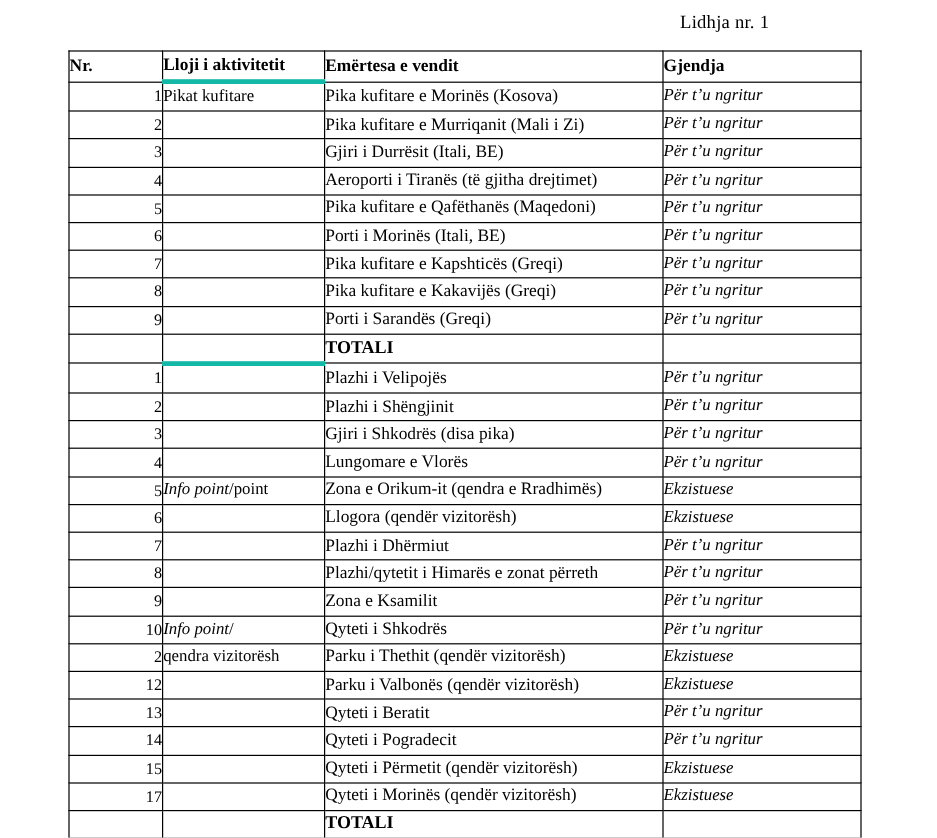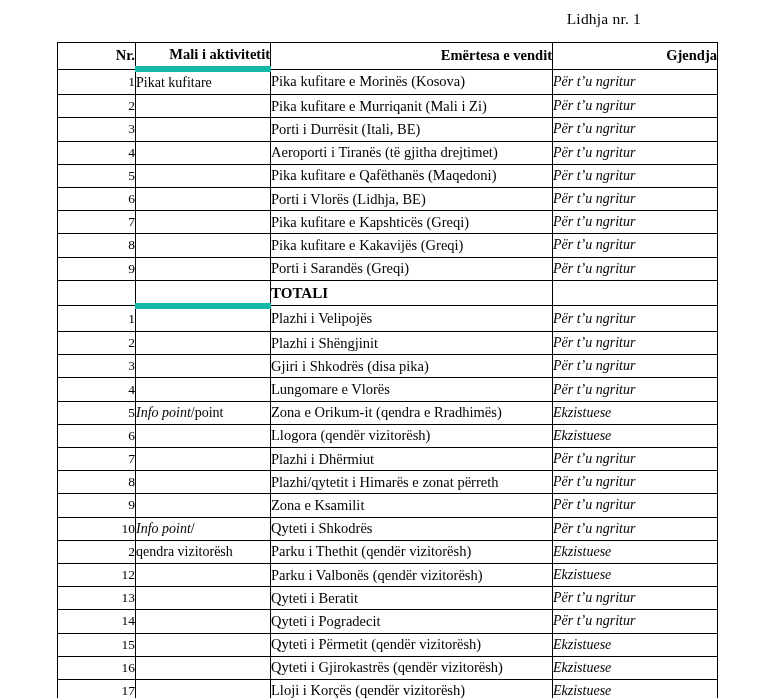--- a/index.html
+++ b/index.html
@@ -46,37 +46,37 @@
   table.main col.c-name { width: 282px; }
   table.main col.c-state { width: 165px; }
   table.main th, table.main td {
     border: 1px solid #000000;
     padding: 0;
     height: 22.2px;
     vertical-align: middle;
     font-weight: normal;
   }
   table.main thead th {
-    text-align: right;
+    text-align: left;
     font-weight: bold;
     font-size: 14.5px;
     height: 23px;
   }
   td.nr {
     text-align: right;
     padding-right: 8px;
     font-size: 13.5px;
   }
   td.type {
     padding-left: 6px;
     font-size: 14px;
     border-bottom: none;
     border-top: none;
   }
-  td.type.top-edge { border-top: 6px solid #14b8a6; }
+  td.type.top-edge { border-top: 4px solid #14b8a6; }
   td.type.bot-edge { border-bottom: 1px solid #000; }
   td.type .ital { font-style: italic; text-align: center; }
   td.name {
     padding-left: 8px;
     font-size: 14.5px;
     margin-top: 12px;
   }
   td.name.total {
     font-weight: bold;
     font-size: 15px;
@@ -98,60 +98,60 @@
     <table class="main">
       <colgroup>
         <col class="c-nr">
         <col class="c-type">
         <col class="c-name">
         <col class="c-state">
       </colgroup>
       <thead>
         <tr>
           <th>Nr.</th>
-          <th>Mali i aktivitetit</th>
+          <th>Lloji i aktivitetit</th>
           <th>Emërtesa e vendit</th>
           <th>Gjendja</th>
         </tr>
       </thead>
       <tbody>
           <tr>
             <td class="nr">1</td>
             <td class="type top-edge"><span>Pikat kufitare</span></td>
             <td class="name">Pika kufitare e Morinës (Kosova)</td>
             <td class="state">Për t’u ngritur</td>
           </tr>
           <tr>
             <td class="nr">2</td>
             <td class="type"></td>
             <td class="name">Pika kufitare e Murriqanit (Mali i Zi)</td>
             <td class="state">Për t’u ngritur</td>
           </tr>
           <tr>
             <td class="nr">3</td>
             <td class="type"></td>
-            <td class="name">Porti i Durrësit (Itali, BE)</td>
+            <td class="name">Gjiri i Durrësit (Itali, BE)</td>
             <td class="state">Për t’u ngritur</td>
           </tr>
           <tr>
             <td class="nr">4</td>
             <td class="type"></td>
             <td class="name">Aeroporti i Tiranës (të gjitha drejtimet)</td>
             <td class="state">Për t’u ngritur</td>
           </tr>
           <tr>
             <td class="nr">5</td>
             <td class="type"></td>
             <td class="name">Pika kufitare e Qafëthanës (Maqedoni)</td>
             <td class="state">Për t’u ngritur</td>
           </tr>
           <tr>
             <td class="nr">6</td>
             <td class="type"></td>
-            <td class="name">Porti i Vlorës (Lidhja, BE)</td>
+            <td class="name">Porti i Morinës (Itali, BE)</td>
             <td class="state">Për t’u ngritur</td>
           </tr>
           <tr>
             <td class="nr">7</td>
             <td class="type"></td>
             <td class="name">Pika kufitare e Kapshticës (Greqi)</td>
             <td class="state">Për t’u ngritur</td>
           </tr>
           <tr>
             <td class="nr">8</td>
@@ -255,29 +255,23 @@
             <td class="name">Qyteti i Pogradecit</td>
             <td class="state">Për t’u ngritur</td>
           </tr>
           <tr>
             <td class="nr">15</td>
             <td class="type"></td>
             <td class="name">Qyteti i Përmetit (qendër vizitorësh)</td>
             <td class="state">Ekzistuese</td>
           </tr>
           <tr>
-            <td class="nr">16</td>
-            <td class="type"></td>
-            <td class="name">Qyteti i Gjirokastrës (qendër vizitorësh)</td>
-            <td class="state">Ekzistuese</td>
-          </tr>
-          <tr>
             <td class="nr">17</td>
             <td class="type"></td>
-            <td class="name">Lloji i Korçës (qendër vizitorësh)</td>
+            <td class="name">Qyteti i Morinës (qendër vizitorësh)</td>
             <td class="state">Ekzistuese</td>
           </tr>
           <tr>
             <td class="nr"></td>
             <td class="type bot-edge"></td>
             <td class="name total">TOTALI</td>
             <td class="state"></td>
           </tr>
         </tbody>
     </table>

